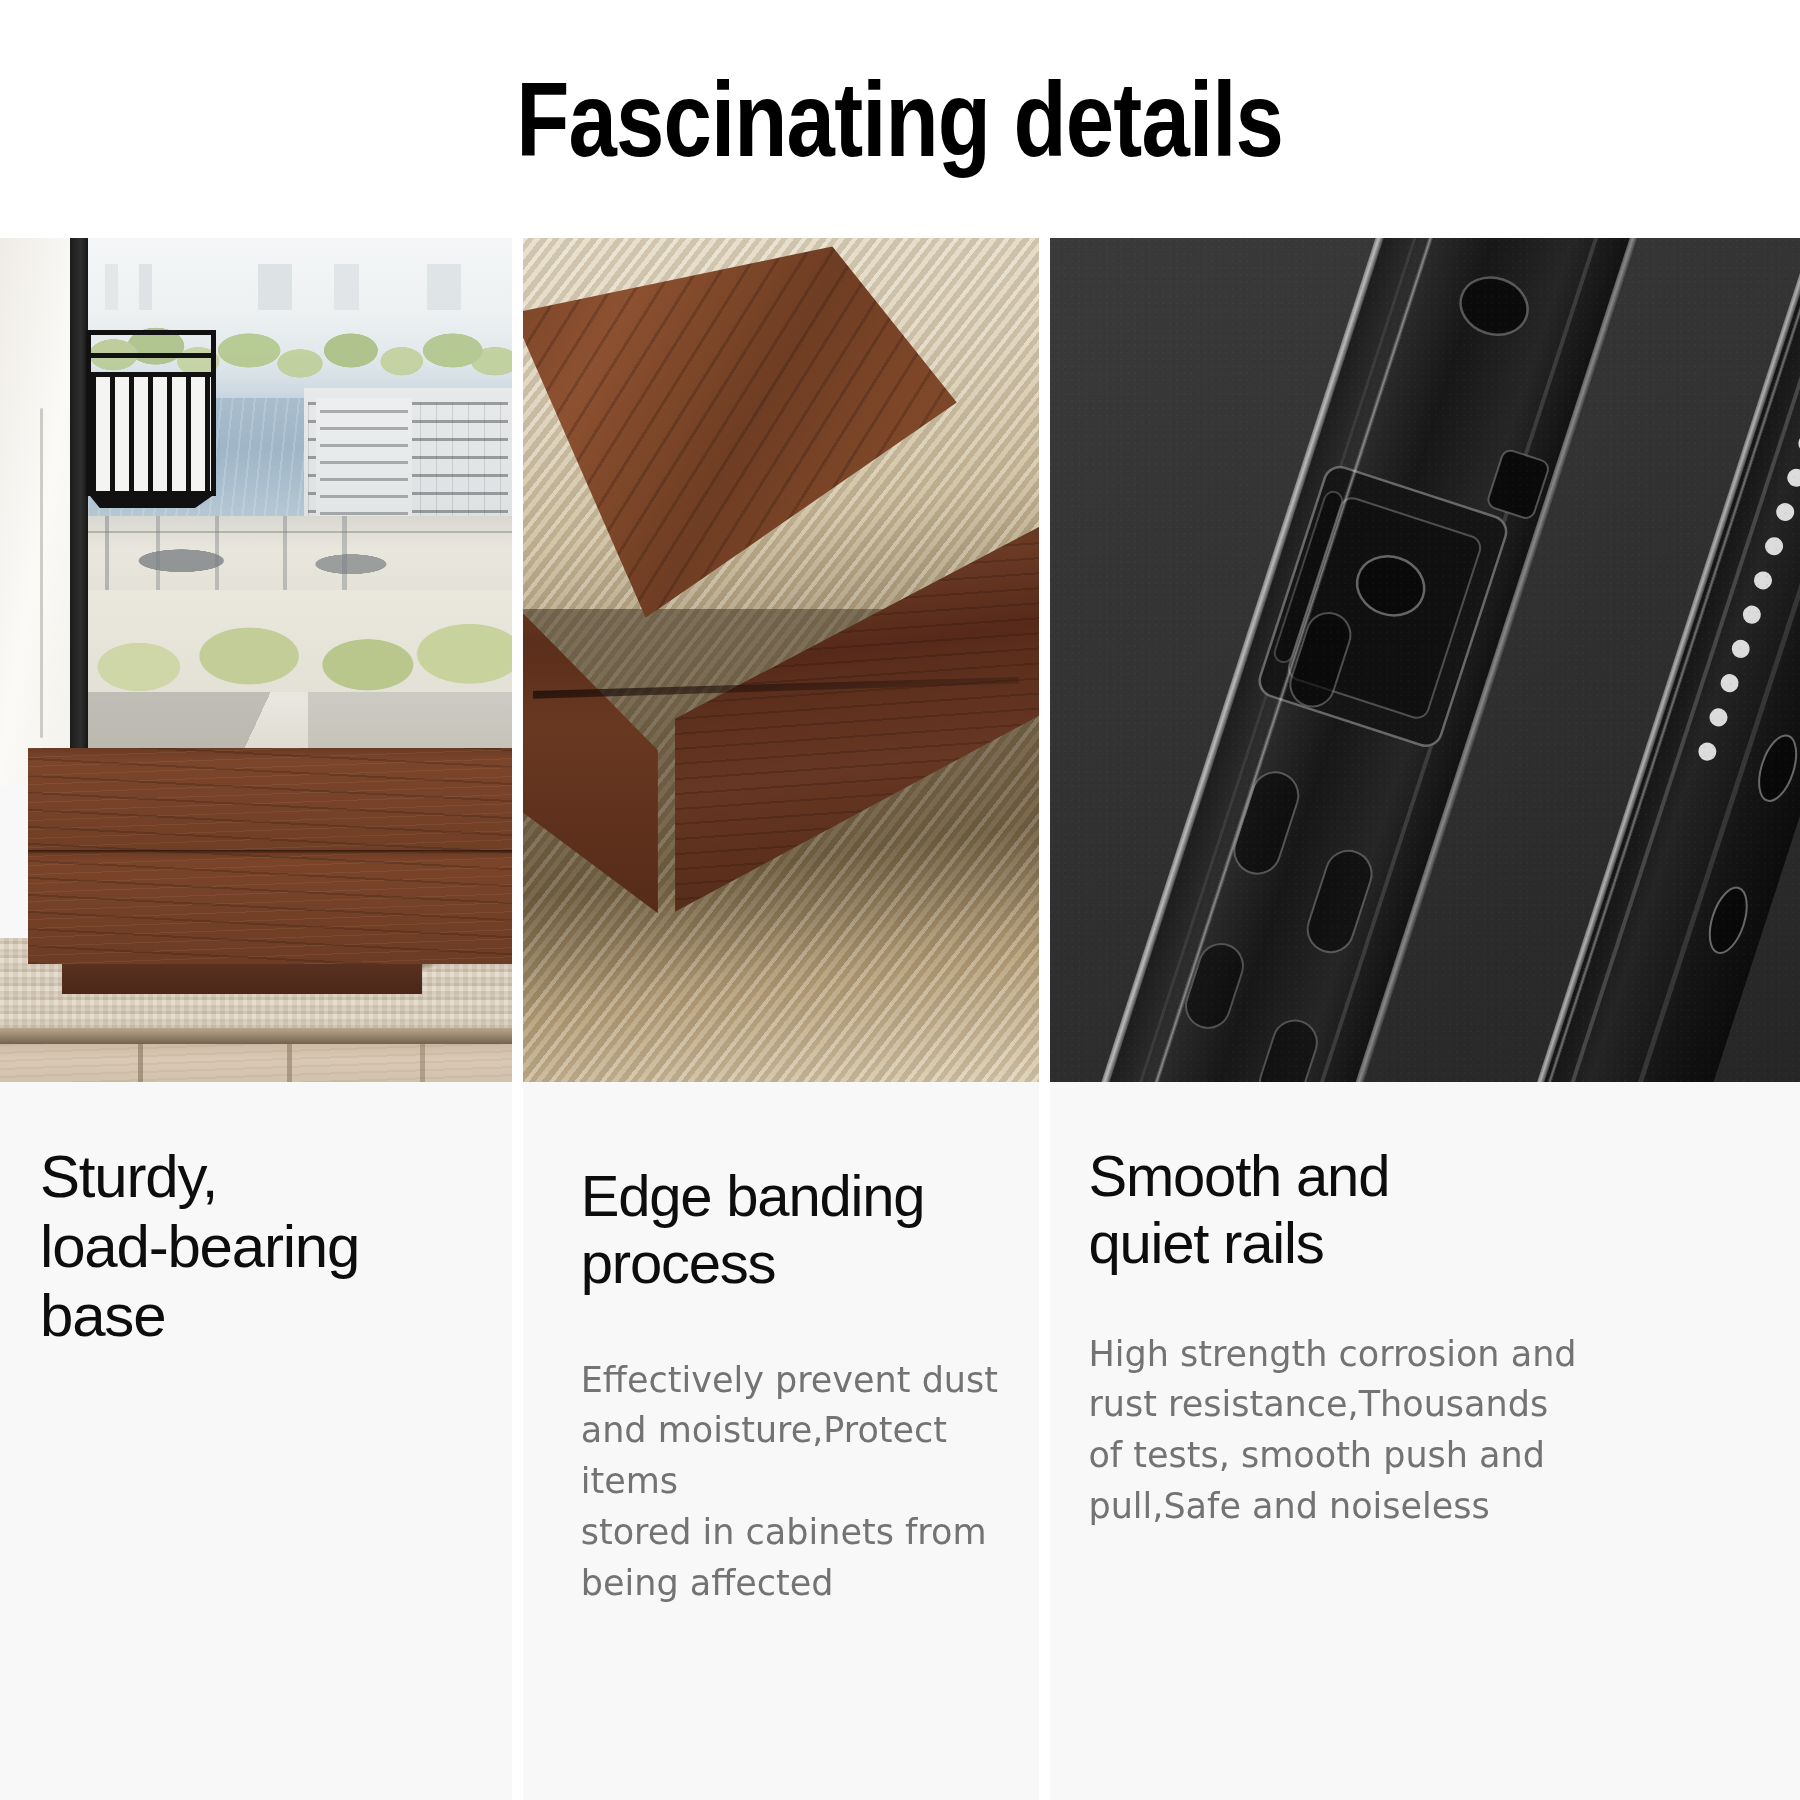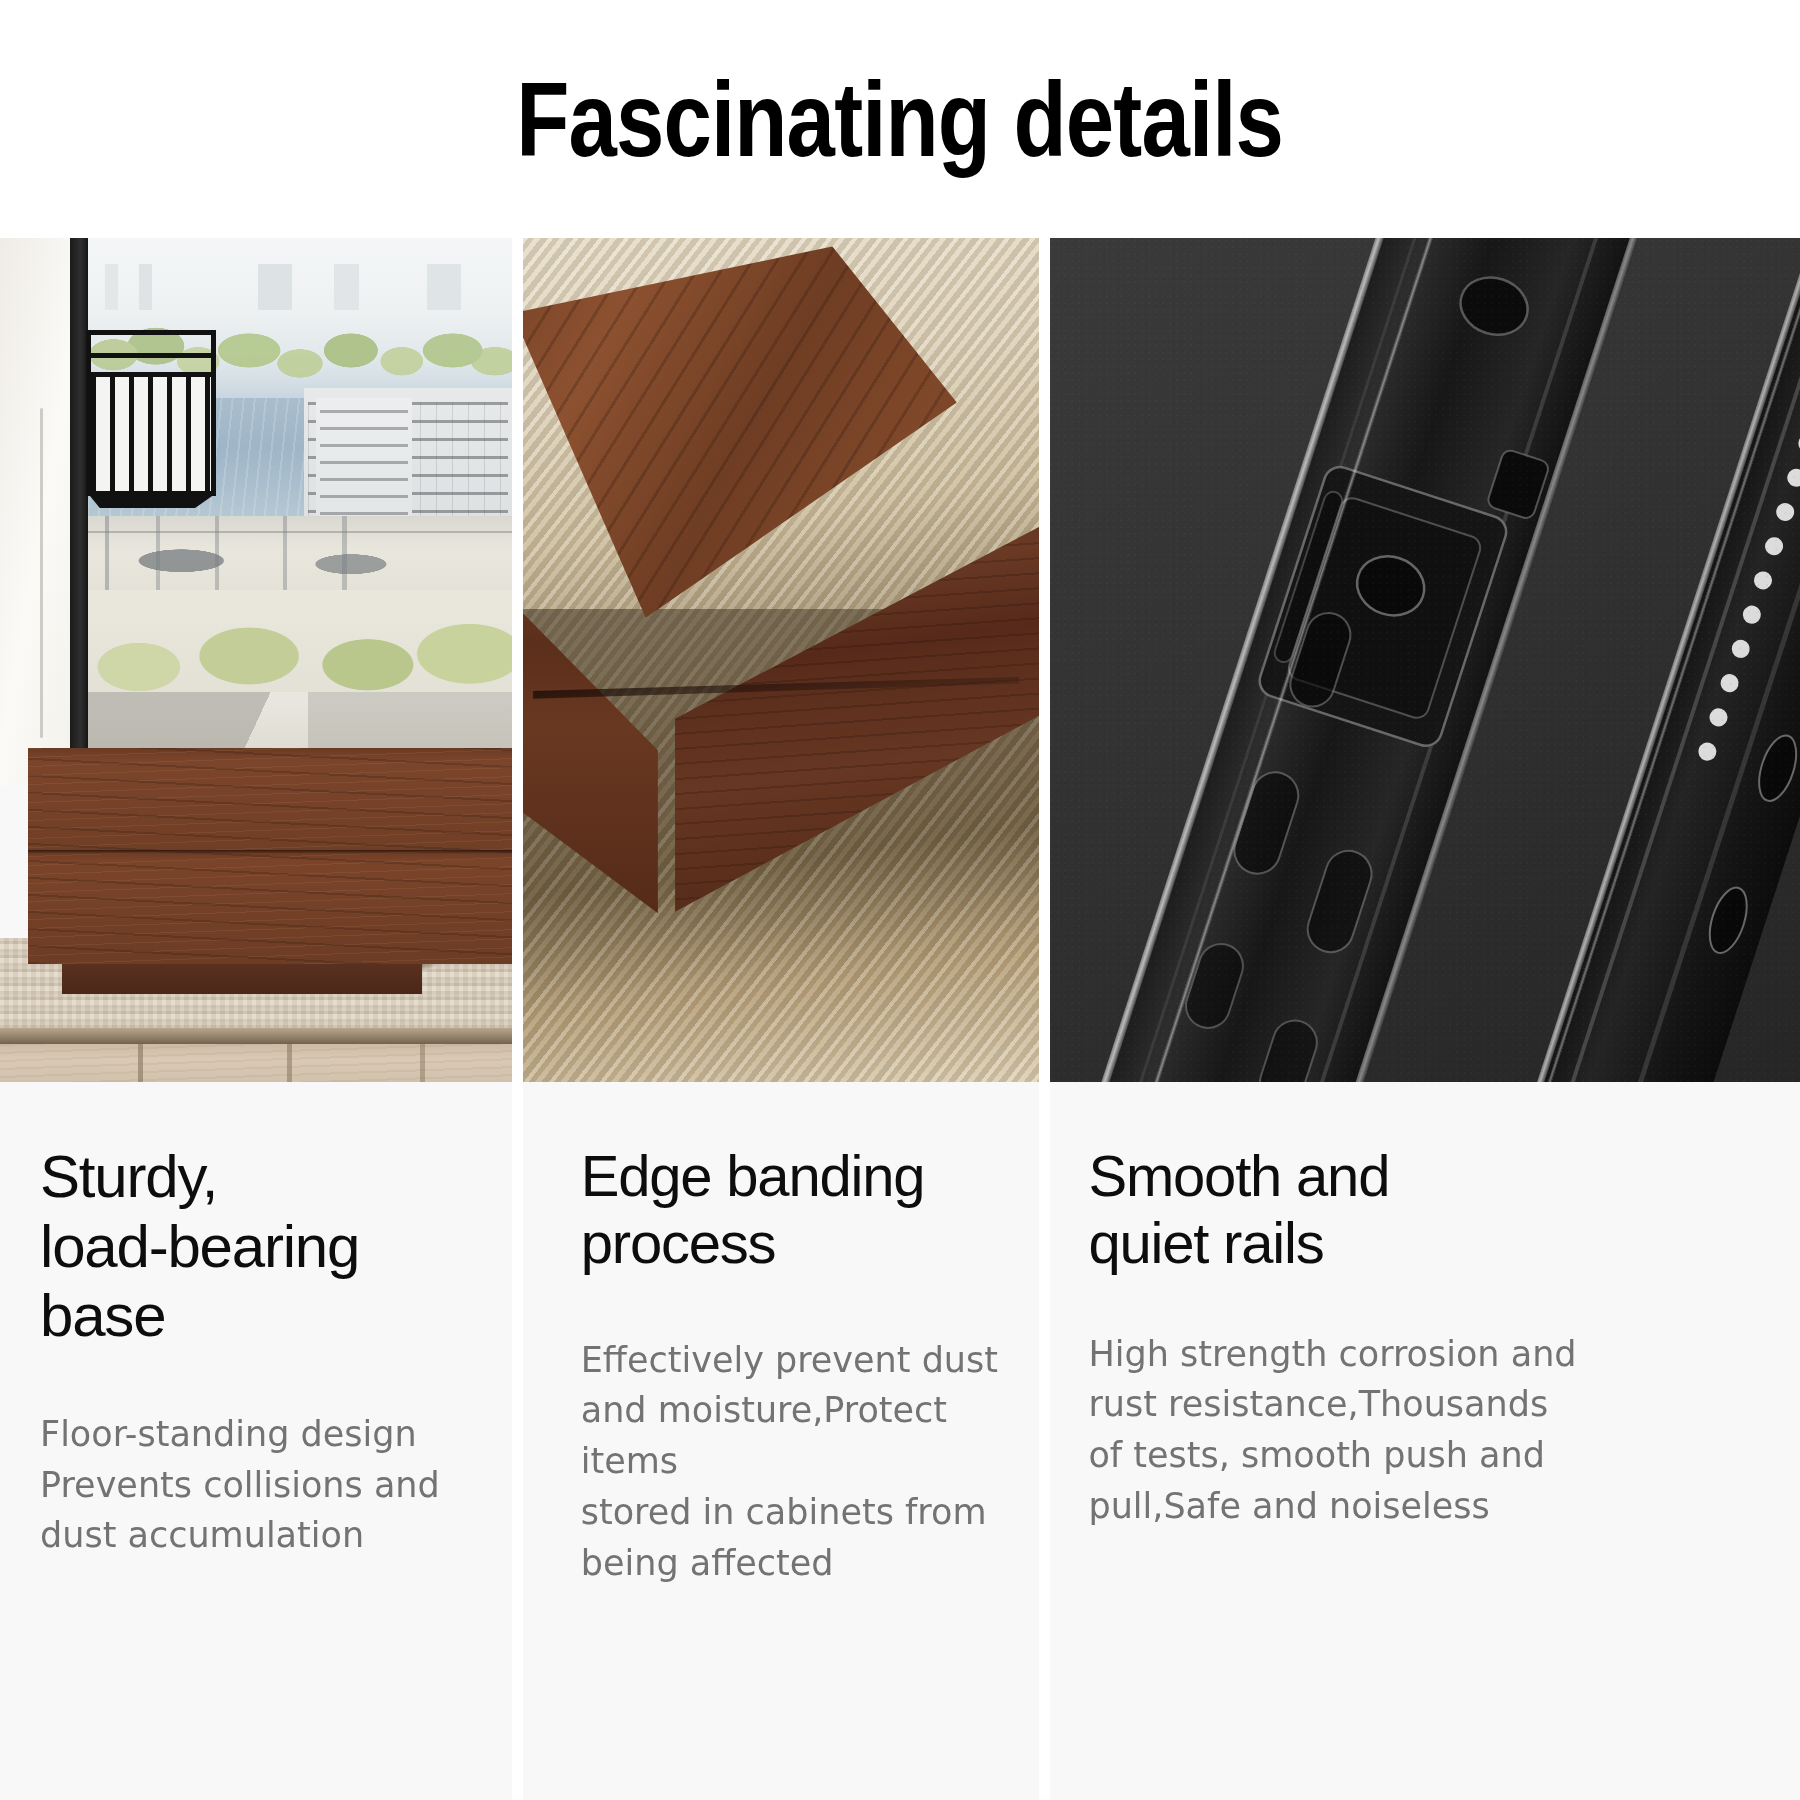--- a/index.html
+++ b/index.html
@@ -51,21 +51,21 @@
     gap: 11px;
     background: #ffffff;
   }
   .col {
     display: flex;
     flex-direction: column;
     background: #f8f8f8;
     overflow: hidden;
   }
   .col-1 { width: 512px; }
-  .col-2 { width: 517px; }
+  .col-2 { width: 517px; gap: 20px; }
   .col-3 { width: 750px; }
 
   .photo {
     position: relative;
     width: 100%;
     height: 844px;
     overflow: hidden;
     flex: 0 0 auto;
   }
   .col-3 .photo { height: 844px; }
@@ -414,23 +414,20 @@
         <div class="p1-rugedge"></div>
         <div class="p1-floor"></div>
         <div class="p1-shadow"></div>
         <div class="p1-plinth"></div>
         <div class="p1-cabinet"></div>
       </div>
       <div class="textblock">
         <div class="heading">Sturdy,
 load-bearing
 base</div>
-        <div class="body">Floor-standing design
-Prevents collisions and
-dust accumulation</div>
       </div>
     </div>
 
     <div class="col col-2">
       <div class="photo">
         <div class="p2"></div>
         <div class="p2-shadow"></div>
         <div class="p2-box">
           <div class="p2-top"></div>
           <div class="p2-front"></div>

